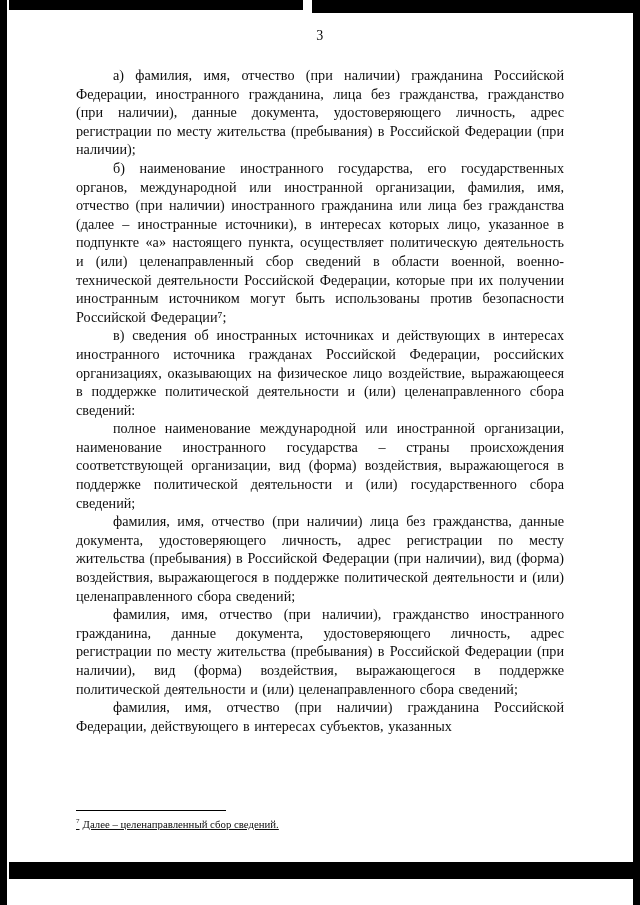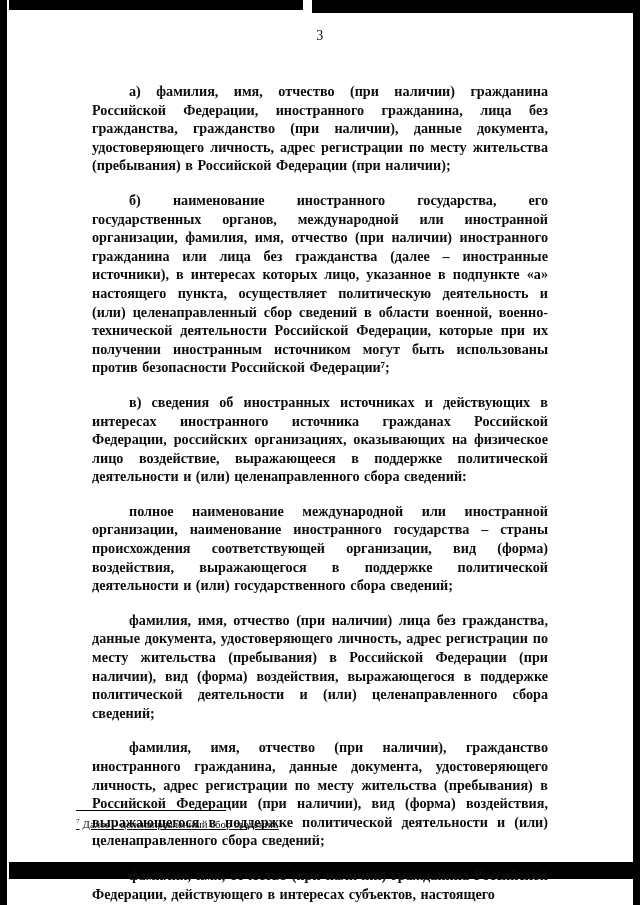--- a/index.html
+++ b/index.html
@@ -36,25 +36,24 @@
   .content {
     position: absolute;
     top: 66px;
     left: 76px;
     right: 76px;
     text-align: justify;
     font-size: 14.2px;
     line-height: 18.6px;
   }
   .content p {
-    margin: 16px;
+    margin: 0;
     padding: 0;
     text-indent: 37px;
     word-spacing: 1px;
-    font-weight: bold;
   }
   .footnote {
     position: absolute;
     left: 76px;
     right: 76px;
     top: 810px;
   }
   .footnote-rule {
     width: 150px;
     border-top: 1px solid #000;
@@ -87,21 +86,21 @@
 
   <div class="page-number">3</div>
 
   <div class="content">
     <p>а) фамилия, имя, отчество (при наличии) гражданина Российской Федерации, иностранного гражданина, лица без гражданства, гражданство (при наличии), данные документа, удостоверяющего личность, адрес регистрации по месту жительства (пребывания) в Российской Федерации (при наличии);</p>
     <p>б) наименование иностранного государства, его государственных органов, международной или иностранной организации, фамилия, имя, отчество (при наличии) иностранного гражданина или лица без гражданства (далее – иностранные источники), в интересах которых лицо, указанное в подпункте «а» настоящего пункта, осуществляет политическую деятельность и (или) целенаправленный сбор сведений в области военной, военно-технической деятельности Российской Федерации, которые при их получении иностранным источником могут быть использованы против безопасности Российской Федерации⁷;</p>
     <p>в) сведения об иностранных источниках и действующих в интересах иностранного источника гражданах Российской Федерации, российских организациях, оказывающих на физическое лицо воздействие, выражающееся в поддержке политической деятельности и (или) целенаправленного сбора сведений:</p>
     <p>полное наименование международной или иностранной организации, наименование иностранного государства – страны происхождения соответствующей организации, вид (форма) воздействия, выражающегося в поддержке политической деятельности и (или) государственного сбора сведений;</p>
     <p>фамилия, имя, отчество (при наличии) лица без гражданства, данные документа, удостоверяющего личность, адрес регистрации по месту жительства (пребывания) в Российской Федерации (при наличии), вид (форма) воздействия, выражающегося в поддержке политической деятельности и (или) целенаправленного сбора сведений;</p>
     <p>фамилия, имя, отчество (при наличии), гражданство иностранного гражданина, данные документа, удостоверяющего личность, адрес регистрации по месту жительства (пребывания) в Российской Федерации (при наличии), вид (форма) воздействия, выражающегося в поддержке политической деятельности и (или) целенаправленного сбора сведений;</p>
-    <p>фамилия, имя, отчество (при наличии) гражданина Российской Федерации, действующего в интересах субъектов, настоящего</p>
+    <p>фамилия, имя, отчество (при наличии) гражданина Российской Федерации, действующего в интересах субъектов, указанных</p>
   </div>
 
   <div class="footnote">
     <div class="footnote-rule"></div>
     <p class="footnote-text"><sup>7</sup><span>Далее – целенаправленный сбор сведений.</span></p>
   </div>
 
 </div>
 
 </body></html>

